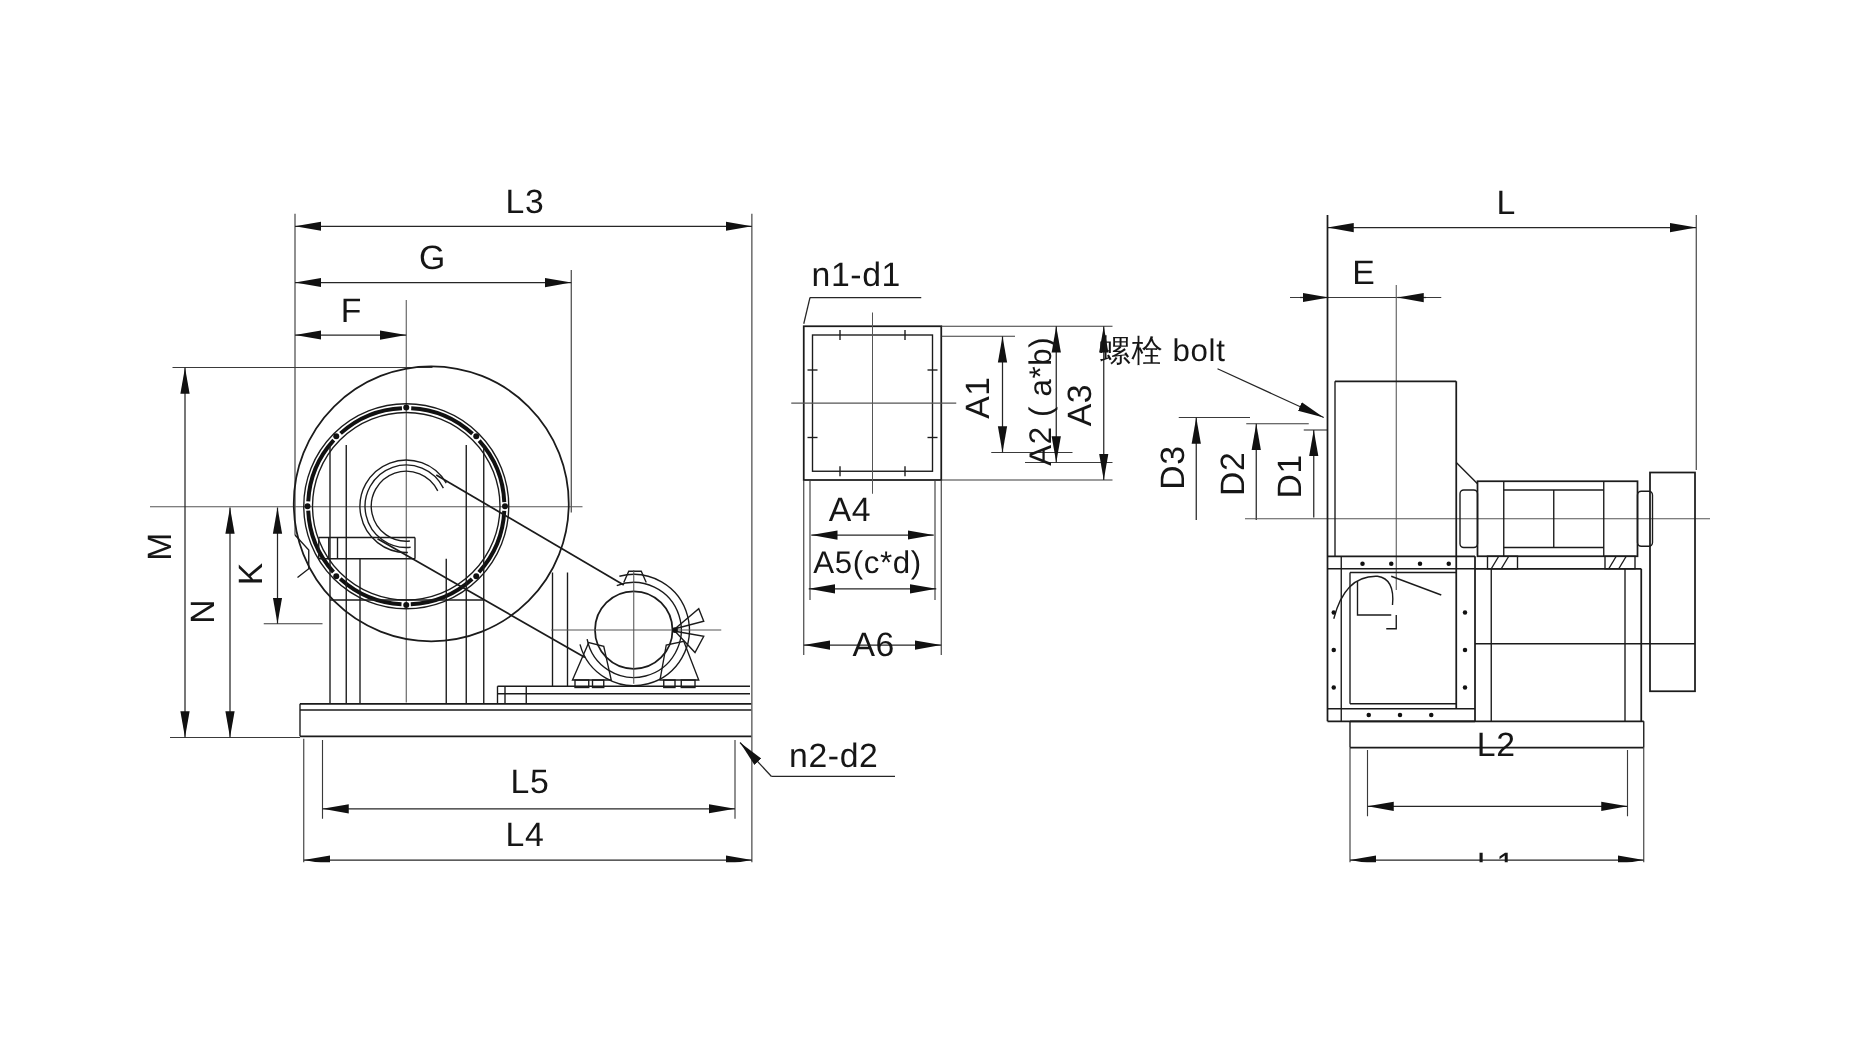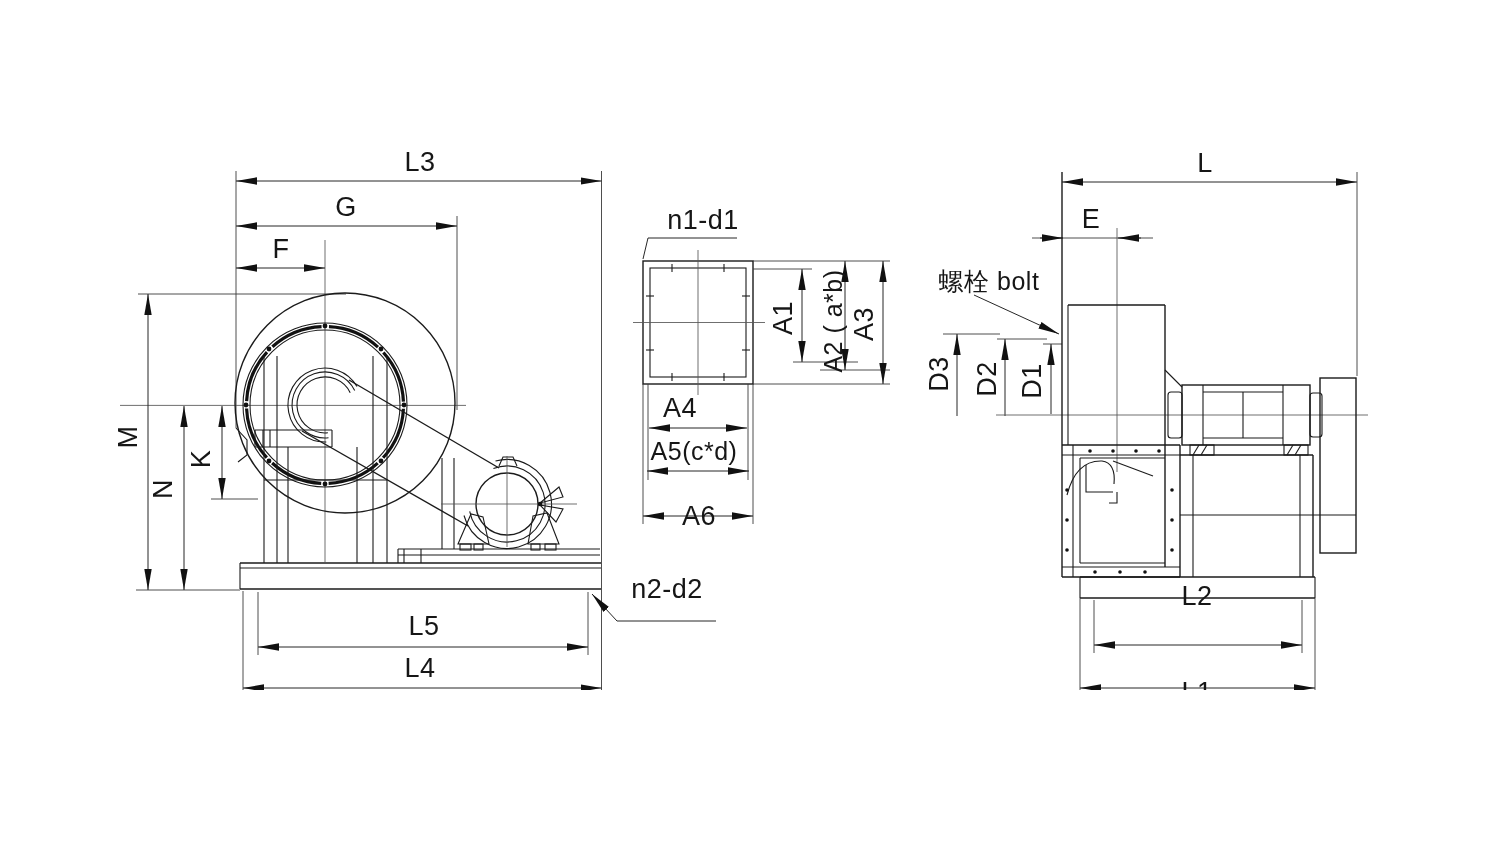--- a/index.html
+++ b/index.html
@@ -251,32 +251,32 @@
 </svg>
 
 <div class="lbl" style="left:420px;top:162px">L3</div>
 <div class="lbl" style="left:346px;top:207px">G</div>
 <div class="lbl" style="left:281px;top:249px">F</div>
 <div class="lbl rot" style="left:128px;top:437px">M</div>
 <div class="lbl rot" style="left:163px;top:489px">N</div>
 <div class="lbl rot" style="left:201px;top:459px">K</div>
 <div class="lbl" style="left:424px;top:626px">L5</div>
 <div class="lbl" style="left:420px;top:668px">L4</div>
-<div class="lbl" style="left:667px;top:589px">n2-d2</div>
-
-<div class="lbl" style="left:703px;top:220px">n1-d1</div>
+<div class="lbl" style="left:667px;top:605px">n2-d2</div>
+
+<div class="lbl" style="left:685px;top:220px">n1-d1</div>
 <div class="lbl rot" style="left:783px;top:318px">A1</div>
 <div class="lbl rot small" style="left:833px;top:321px">A2 ( a*b)</div>
 <div class="lbl rot" style="left:864px;top:324px">A3</div>
 <div class="lbl" style="left:680px;top:408px">A4</div>
 <div class="lbl small" style="left:694px;top:451px">A5(c*d)</div>
 <div class="lbl" style="left:699px;top:516px">A6</div>
 
 <div class="lbl" style="left:1205px;top:163px">L</div>
 <div class="lbl" style="left:1091px;top:219px">E</div>
-<div class="lbl small" style="left:989px;top:281px">螺栓 bolt</div>
+<div class="lbl small" style="left:930px;top:281px">螺栓 bolt</div>
 <div class="lbl rot" style="left:939px;top:374px">D3</div>
 <div class="lbl rot" style="left:987px;top:379px">D2</div>
 <div class="lbl rot" style="left:1032px;top:381px">D1</div>
 <div class="lbl" style="left:1197px;top:596px">L2</div>
 <div class="lbl" style="left:1197px;top:692px">L1</div>
 
 </div>
 
 </body></html>

